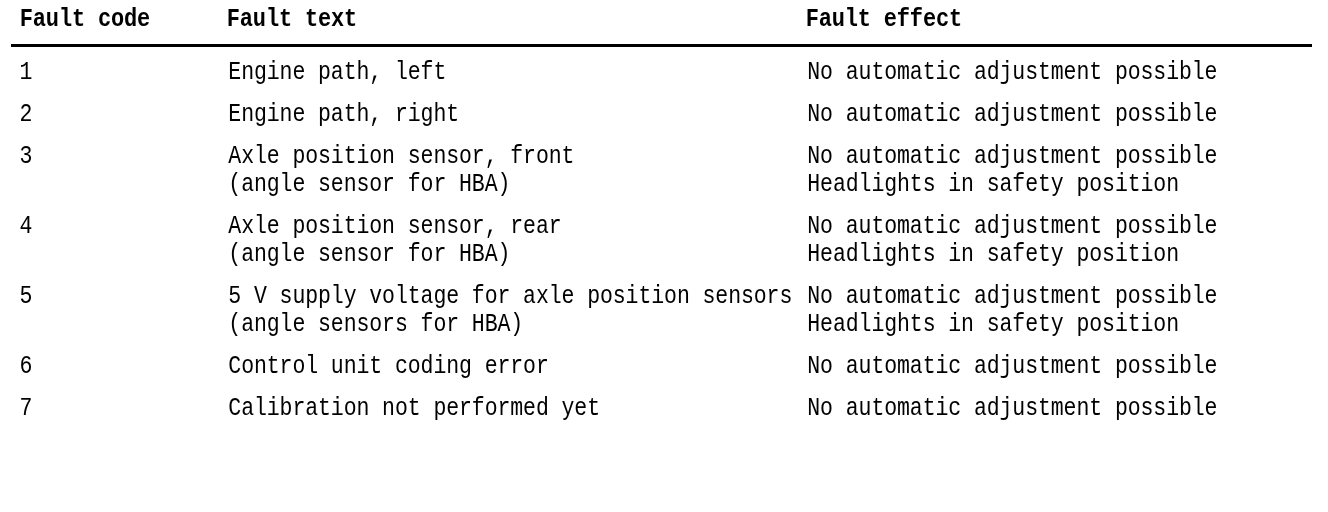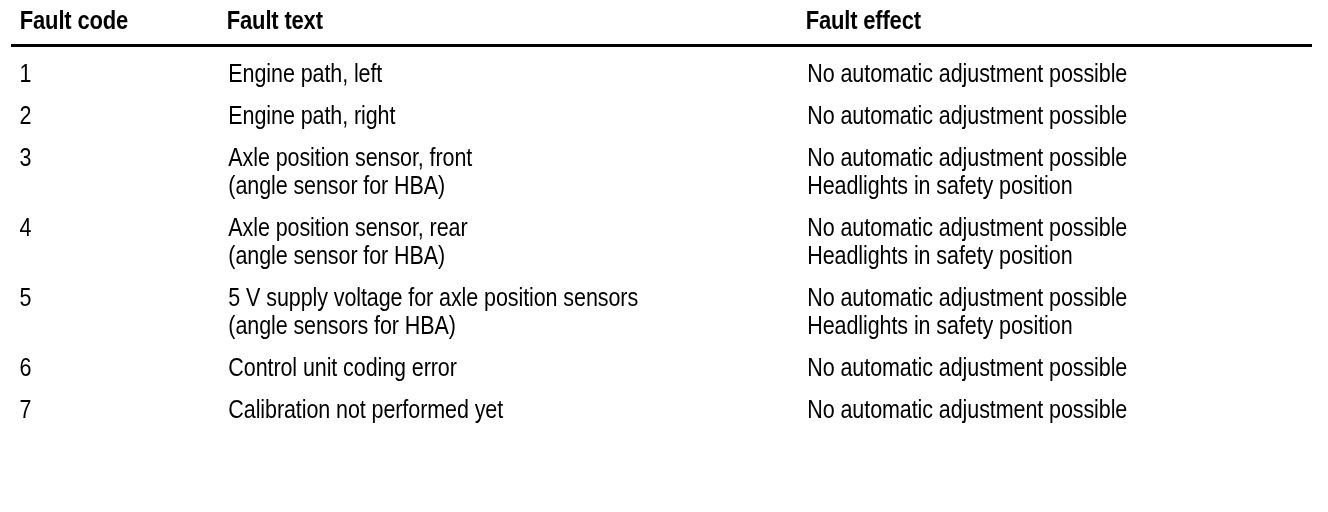--- a/index.html
+++ b/index.html
@@ -15,20 +15,21 @@
     font-family: "Liberation Sans", "DejaVu Sans", sans-serif;
     color: #000000;
     -webkit-font-smoothing: none;
   }
 
   .sheet {
     position: relative;
     width: 1100px;
     height: 512px;
     background: #ffffff;
+    font-family: Liberation Mono, monospace;
   }
 
   
   .fault-table {
     position: absolute;
     left: 11px;
     top: 6px;
     width: 1301px;
     border-collapse: collapse;
     table-layout: fixed;

